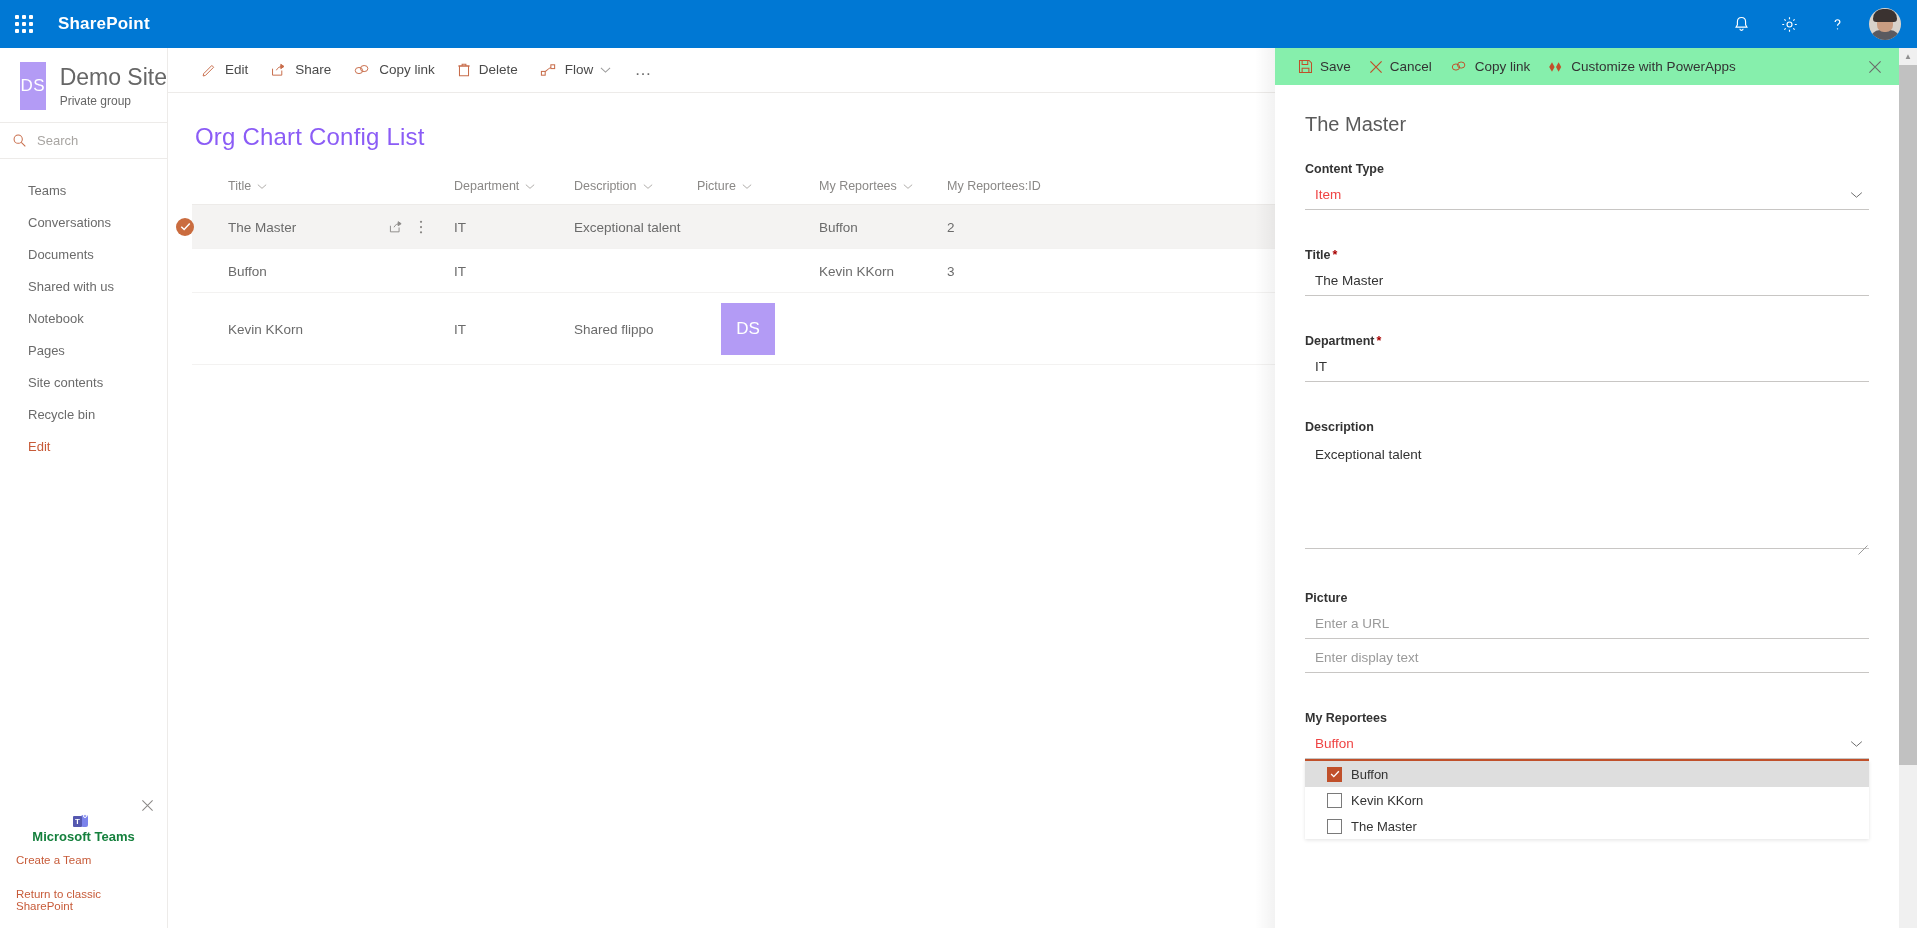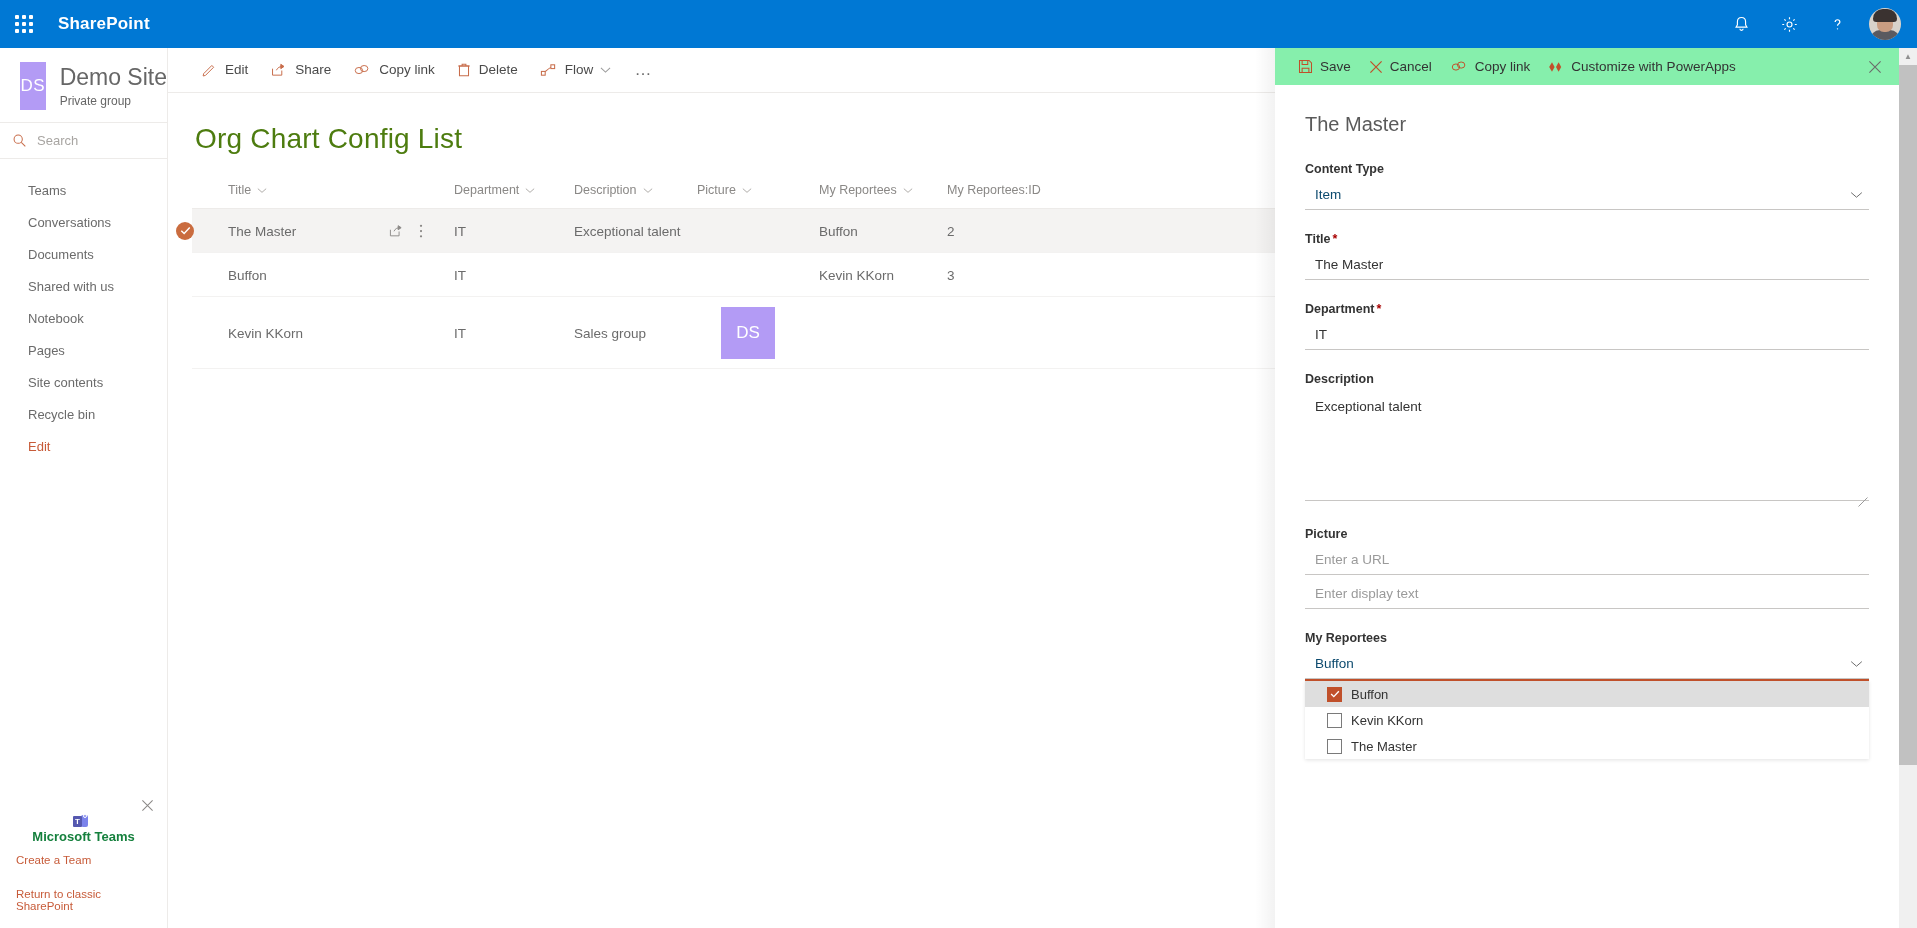--- a/index.html
+++ b/index.html
@@ -107,21 +107,21 @@
   .cmd {
     display:flex; align-items:center; height:45px; padding:0 11px; cursor:pointer;
     color:#4a4a4a; font-size:13.5px;
   }
   .cmd .ci { color:#c86d4b; display:flex; align-items:center; margin-right:8px; }
   .cmd .clabel { line-height:16px; }
   .cmd .chev { margin-left:7px; color:#9b9b9b; display:flex; }
   .cmd-ellipsis { color:#6b6b6b; font-size:17px; letter-spacing:2px; padding:0 12px; cursor:pointer; height:45px; display:flex; align-items:center;}
 
   .list-title {
-    font-size:28px; color:#4d7c0f; font-weight:400; padding:30px 16px 0 27px; letter-spacing:.2px;
+    font-size:24px; color:#8b5cf6; font-weight:400; padding:30px 16px 0 27px; letter-spacing:.2px;
   }
 
   .list-wrap { padding-left:24px; padding-top:24px; position:relative; }
 
   .list-header {
     display:flex; align-items:center; height:30px;
     border-bottom:1px solid #edebe9; position:relative;
   }
   .colh {
     font-size:12.5px; color:#8a8886; display:flex; align-items:center; cursor:pointer;
@@ -173,36 +173,36 @@
   }
   .pcmd .pci { color:#c0502a; display:flex; align-items:center; margin-right:7px; }
   .panel-close {
     position:absolute; right:10px; top:0; height:37px; width:28px;
     display:flex; align-items:center; justify-content:center; cursor:pointer; color:#6b6b6b;
   }
 
   .panel-body { padding:28px 30px 0 30px; }
   .panel-title { font-size:20px; color:#5a5a5a; font-weight:400; margin-bottom:26px; }
 
-  .field { margin-bottom:22px; position:relative; }
+  .field { margin-bottom:38px; position:relative; }
   .flabel { font-size:12.5px; color:#333333; font-weight:bold; margin-bottom:7px; }
   .req { color:#a80000; font-weight:bold; margin-left:2px; }
 
   .finput {
     width:100%; border:0; border-bottom:1px solid #c8c6c4; background:transparent;
     font-family:"Liberation Sans", sans-serif; font-size:13.5px; color:#333333;
     padding:4px 0 7px 10px; outline:none;
   }
   .finput::placeholder { color:#9a9a9a; }
 
   .fselect {
     width:100%; border-bottom:1px solid #c8c6c4; display:flex; align-items:center;
     justify-content:space-between; padding:4px 6px 7px 10px; cursor:pointer;
   }
-  .fselect .fsval { font-size:13.5px; color:#0c4a6e; }
+  .fselect .fsval { font-size:13.5px; color:#ef4444; }
   .fselect .fschev { color:#6b6b6b; display:flex; }
 
   .ftextarea {
     width:100%; height:108px; border:0; border-bottom:1px solid #c8c6c4;
     background:transparent; resize:none;
     font-family:"Liberation Sans", sans-serif; font-size:13.5px; color:#333333;
     padding:4px 0 0 10px; outline:none; line-height:20px;
   }
   .ta-grip {
     position:absolute; right:1px; bottom:2px; width:10px; height:10px; pointer-events:none;
@@ -476,21 +476,21 @@
         <span class="cell" style="left:36px">Buffon</span>
         <span class="cell" style="left:262px">IT</span>
         <span class="cell" style="left:382px"></span>
         <span class="cell" style="left:627px">Kevin KKorn</span>
         <span class="cell" style="left:755px">3</span>
       </div>
 
       <div class="row tall">
         <span class="cell" style="left:36px">Kevin KKorn</span>
         <span class="cell" style="left:262px">IT</span>
-        <span class="cell" style="left:382px">Sales group</span>
+        <span class="cell" style="left:382px">Shared flippo</span>
         <span class="pic-thumb">DS</span>
         <span class="cell" style="left:627px"></span>
         <span class="cell" style="left:755px"></span>
       </div>
 
     </div>
   </div>
 
   <div class="panel-shadow"></div>
 

